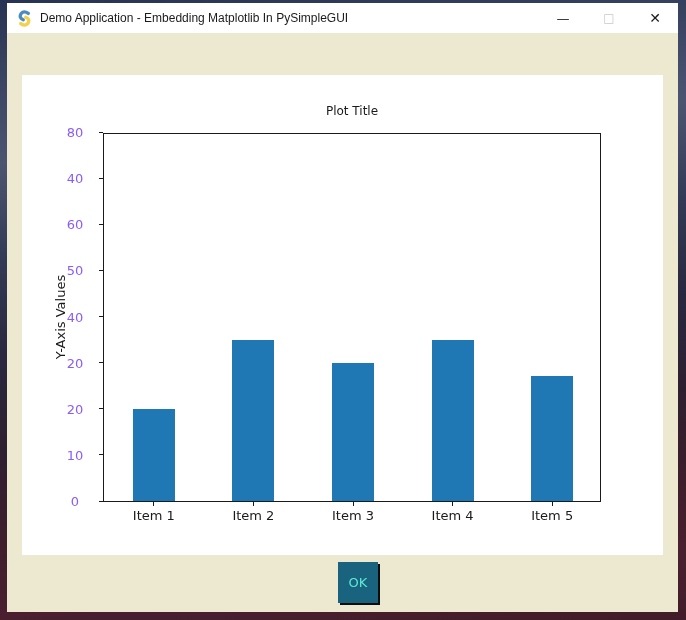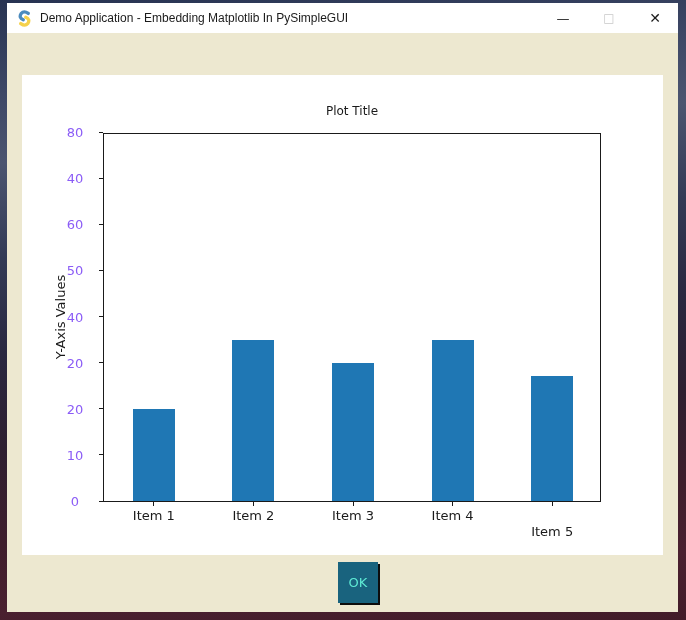--- a/index.html
+++ b/index.html
@@ -131,19 +131,19 @@
         <div class="xtick-mark" style="left: 148.9px;"></div>
         <div class="xtick-label" style="left: 109.4px;">Item 2</div>
         <div class="bar" style="left: 228px; height: 138.375px; background: rgb(31, 119, 180);"></div>
         <div class="xtick-mark" style="left: 248.5px;"></div>
         <div class="xtick-label" style="left: 209px;">Item 3</div>
         <div class="bar" style="left: 327.6px; height: 161.438px; background: rgb(31, 119, 180);"></div>
         <div class="xtick-mark" style="left: 348.1px;"></div>
         <div class="xtick-label" style="left: 308.6px;">Item 4</div>
         <div class="bar" style="left: 427.2px; height: 124.537px; background: rgb(31, 119, 180);"></div>
         <div class="xtick-mark" style="left: 447.7px;"></div>
-        <div class="xtick-label" style="left: 408.2px; margin-top: 16px;">Item 5</div>
+        <div class="xtick-label" style="left: 408.2px;">Item 5</div>
       </div>
   </div>
 
   <button class="ok-button" style="background: rgb(25, 99, 126); color: #5eead4;">OK</button>
 
 </div>
 
 </body></html>

